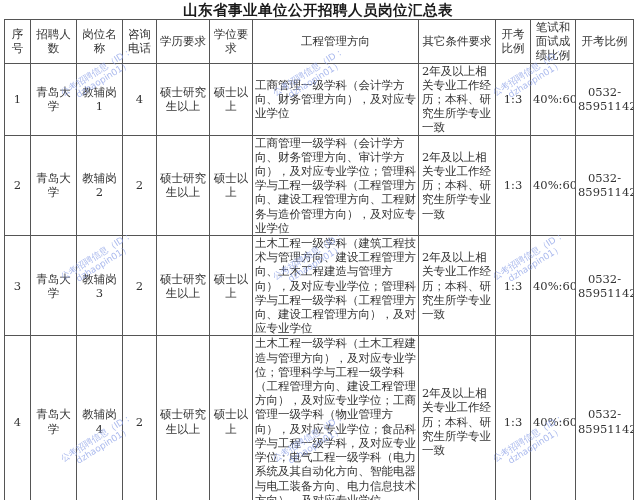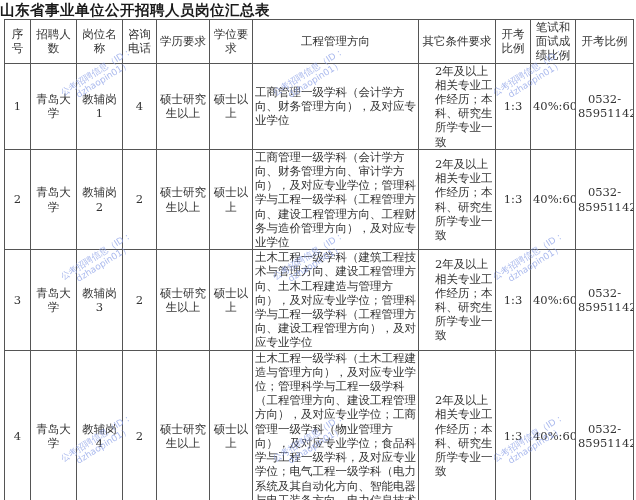--- a/index.html
+++ b/index.html
@@ -13,20 +13,21 @@
       overflow: hidden;
       position: relative;
       font-family: "DejaVu Serif", "Liberation Serif", serif;
       color: #2a2a2a;
     }
     .title {
       position: absolute;
       top: 1px;
       left: 0;
       width: 636px;
+      text-align: center;
       font-size: 14.5px;
       font-weight: bold;
       letter-spacing: 0.5px;
       color: #1a1a1a;
       height: 18px;
       line-height: 18px;
     }
     table {
       position: absolute;
       top: 19px;
@@ -41,21 +42,21 @@
       font-size: 11.5px;
       line-height: 14.2px;
       text-align: center;
       vertical-align: middle;
       padding: 0 2px;
       overflow: hidden;
       color: #333;
     }
     th { height: 40px; }
     td.left { text-align: left; padding-left: 2px; padding-right: 2px; }
-    td.left2 { text-align: left; padding-left: 16px; }
+    td.left2 { text-align: left; padding-left: 3px; }
     tr.r1 td { height: 67px; }
     tr.r2 td { height: 99px; margin-top: 35px; }
     tr.r3 td { height: 96px; }
     tr.r4 td { height: 170px; }
     .outer { border-bottom: 2px solid #555; }
     .wm {
       position: absolute;
       color: #8fa3e8;
       font-size: 9px;
       line-height: 10px;

